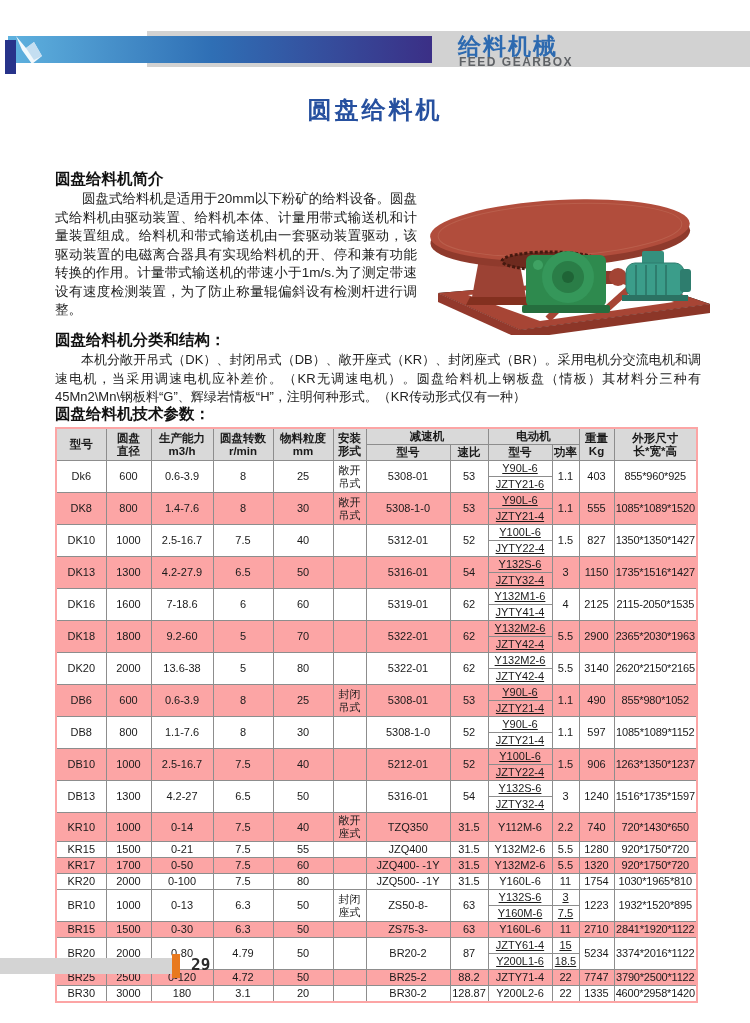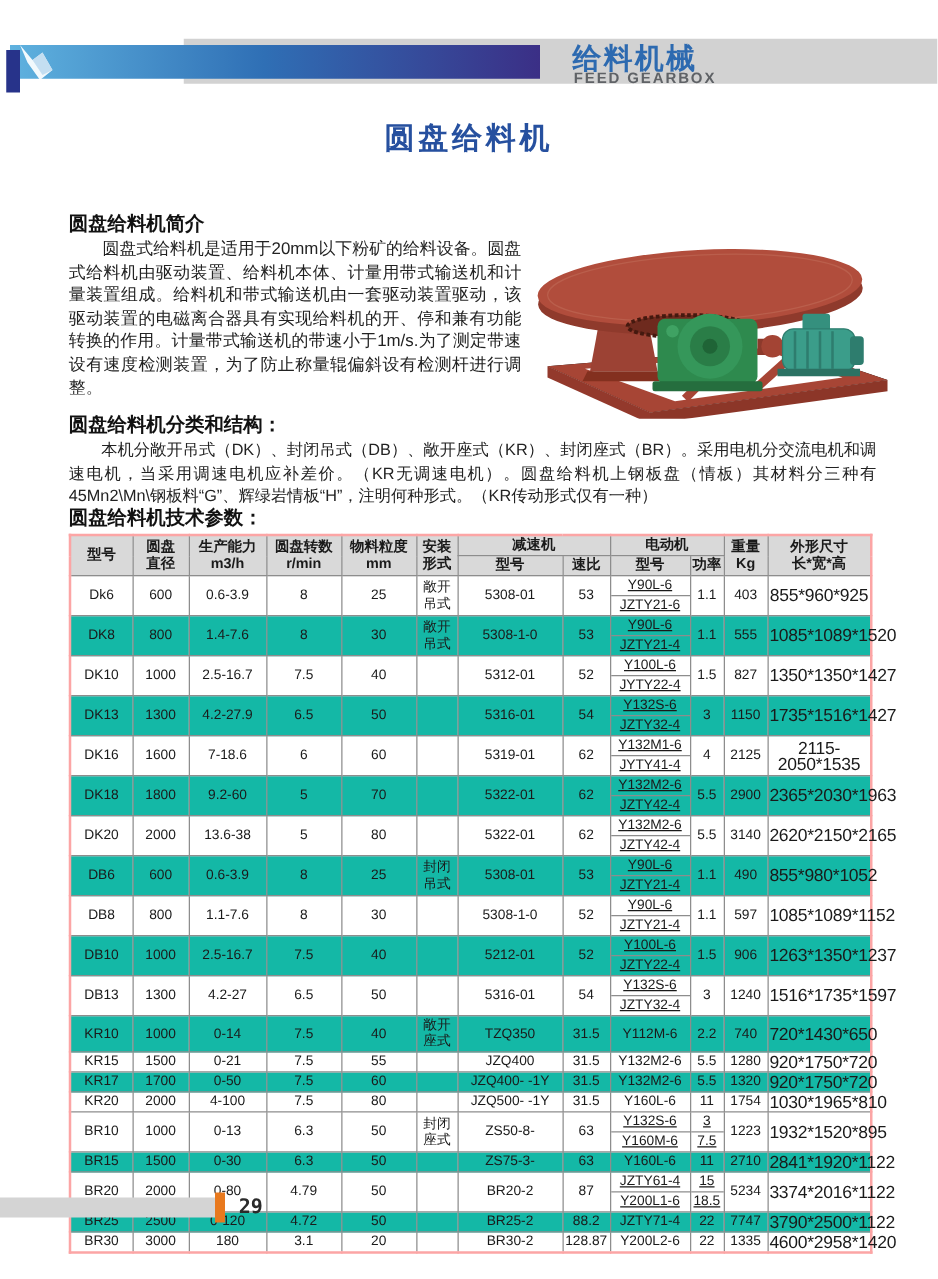--- a/index.html
+++ b/index.html
@@ -31,26 +31,26 @@
   .class-body { position:absolute; left:55px; top:351px; width:646px; font-size:13px;
                 line-height:18.5px; text-align:justify; text-indent:2em; color:#222; }
   #specs-heading { left:55px; top:404px; }
   
   .specs-table { position:absolute; left:55px; top:427px; width:641px;
                  border-collapse:collapse; table-layout:fixed; font-size:11px; }
   .specs-table td, .specs-table th { border:1px solid #8d8d8d; text-align:center;
                  padding:1px 1px; line-height:13px; vertical-align:middle; }
   .specs-table { border:2px solid #fca5a5; }
   .specs-table thead th { background:#d9d9d9; font-weight:bold; font-size:11.5px; white-space:pre-line; }
-  tr.shaded { background:#14b8a6; }
+  tr.shaded { background:#fca5a5; }
   td.no-pad { padding:0; }
   .stack > div { padding:1px 0; line-height:13px;text-decoration:underline; }
   .stack > div + div { border-top:1px solid #8d8d8d; }
   .install-cell { white-space:pre-line; }
-  .dims-cell { font-size:14px; letter-spacing:-0.2px;margin-left:27px; }
+  .dims-cell { font-size:11px; letter-spacing:-0.2px;margin-left:27px; }
   
   .footer-bar    { position:absolute; left:0; top:958px; width:172px; height:16px; background:#d4d4d4; }
   .footer-accent { position:absolute; left:172px; top:954px; width:8px; height:24px; background:#e8791e; }
   .footer-page   { position:absolute; left:191px; top:955px; font-size:16px; font-weight:bold;
                    color:#2b2b2b; font-family:"DejaVu Sans Mono", monospace; }
 </style>
 </head>
 <body>
 
 <div class="gray-band"></div>
@@ -408,21 +408,21 @@
         <td>JZQ400-  -1Y</td>
         <td>31.5</td>
         <td>Y132M2-6</td>
         <td>5.5</td>
         <td>1320</td>
         <td class="dims-cell">920*1750*720</td>
       </tr>
       <tr>
         <td>KR20</td>
         <td>2000</td>
-        <td>4-100</td>
+        <td>0-100</td>
         <td>7.5</td>
         <td>80</td>
         <td class="install-cell"></td>
         <td>JZQ500-  -1Y</td>
         <td>31.5</td>
         <td>Y160L-6</td>
         <td>11</td>
         <td>1754</td>
         <td class="dims-cell">1030*1965*810</td>
       </tr>

